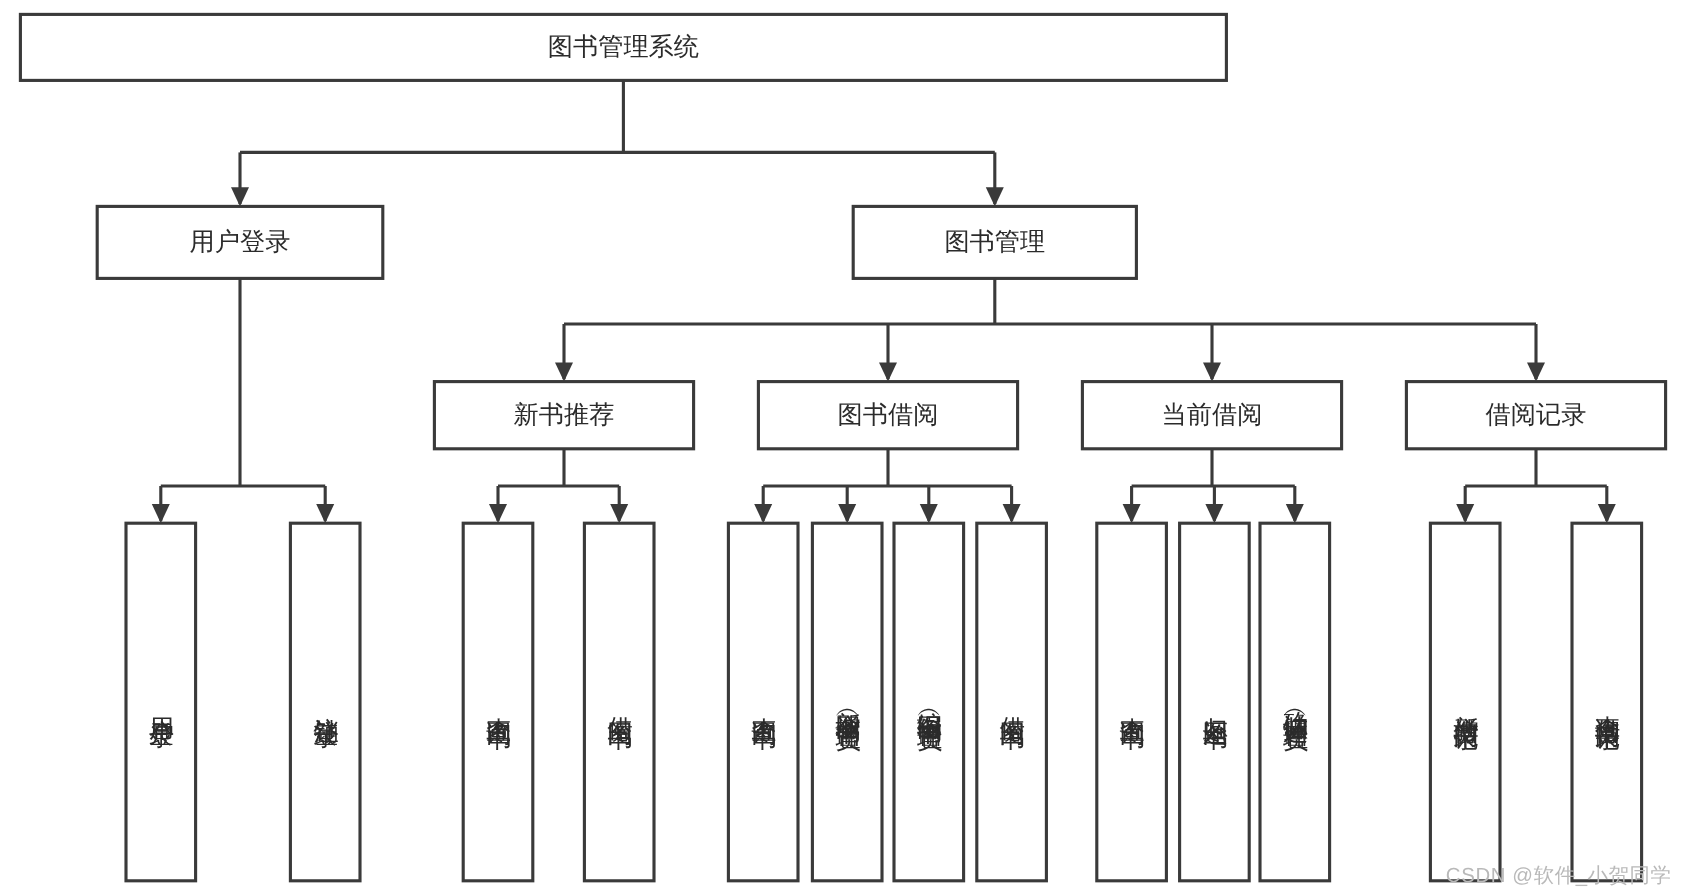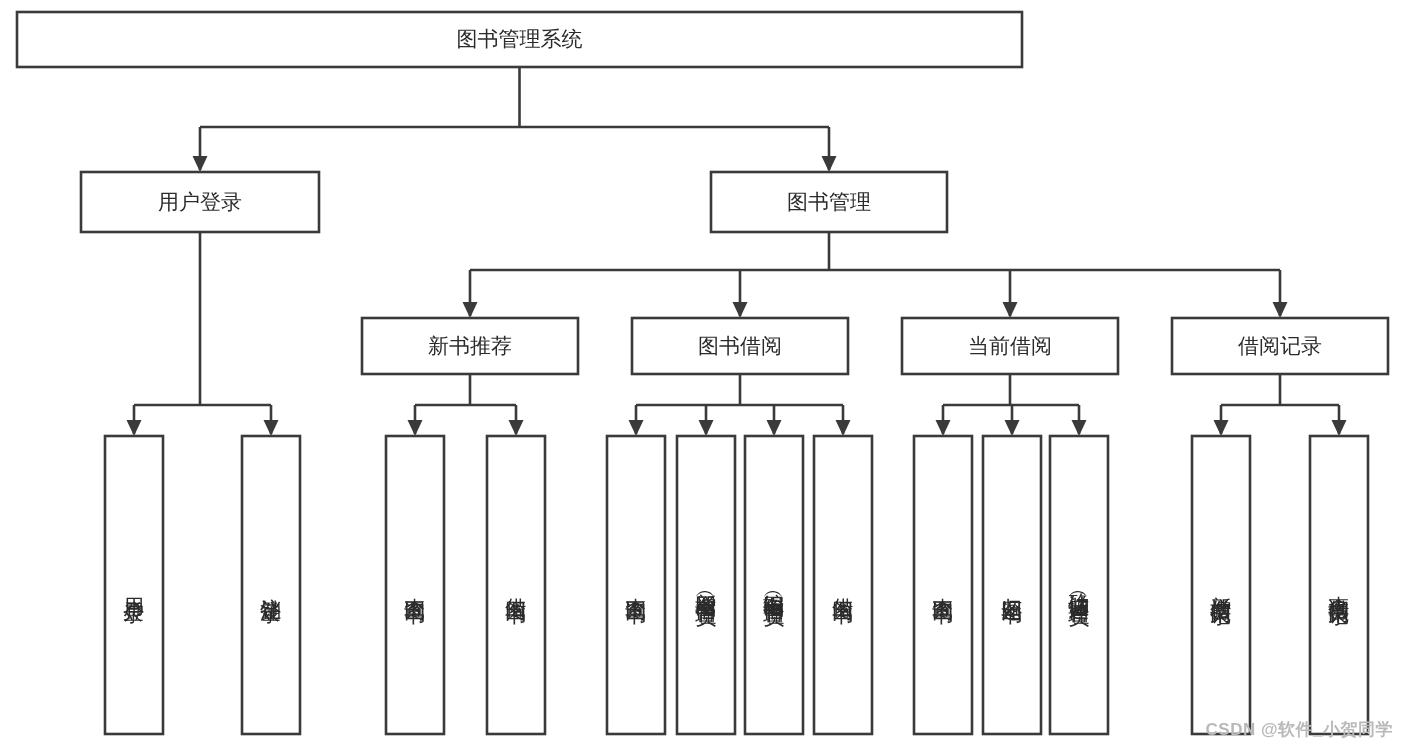--- a/index.html
+++ b/index.html
@@ -64,21 +64,20 @@
   }
   .watermark {
     position: absolute;
     right: 12px;
     bottom: 6px;
     font-family: "Liberation Sans", "DejaVu Sans", sans-serif;
     font-size: 17px;
     color: #b9b9b9;
     white-space: nowrap;
     letter-spacing: 0.5px;
-    font-weight: bold;
   }
 </style>
 </head>
 <body>
 
 <div id="diagram-root">
 
   <svg class="flow" viewBox="0 0 1405 747">
     <defs></defs>
     <g id="connector-layer">

